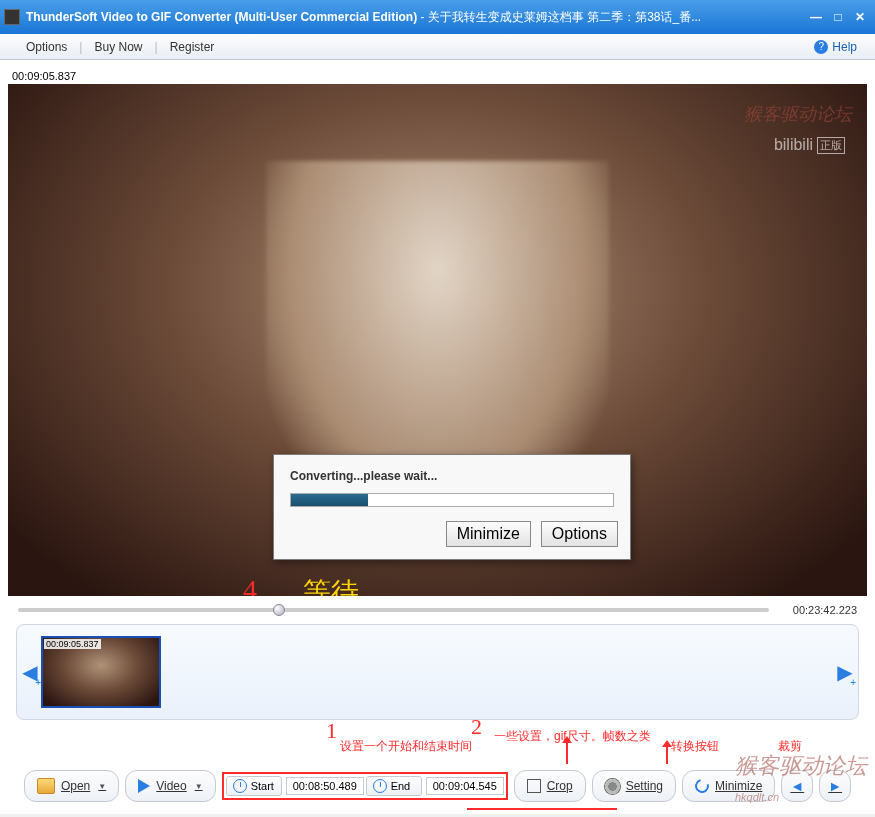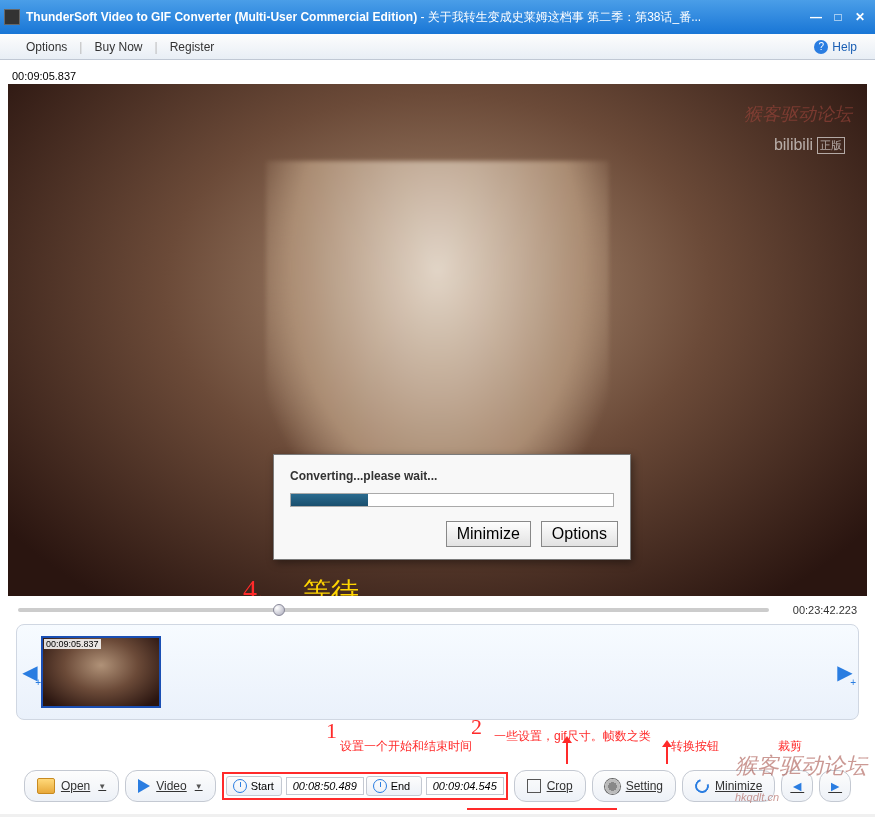--- a/index.html
+++ b/index.html
@@ -66,21 +66,21 @@
 .i-clock { width: 14px; height: 14px; border: 1.5px solid #2a7de1; border-radius: 50%; position: relative; }
 .i-clock::after { content: ""; position: absolute; left: 6px; top: 2px; width: 1px; height: 5px; background: #2a7de1; }
 .i-crop { width: 14px; height: 14px; border: 1.5px solid #555; }
 .i-gear { width: 15px; height: 15px; border-radius: 50%; background: radial-gradient(circle, #888 40%, #bbb 42%); box-shadow: 0 0 0 1px #666; }
 .i-convert { width: 14px; height: 14px; border-radius: 50%; border: 2px solid #2a7de1; border-top-color: transparent; transform: rotate(30deg); }
 .i-left, .i-right { font-size: 14px; color: #2a7de1; font-weight: bold; }
 
 .time-group { border: 2px solid #ff2a2a; padding: 2px; display: flex; flex-direction: row; gap: 2px; }
 .time-row { display: flex; align-items: center; gap: 4px; }
 .time-row .tbtn { display: inline-flex; align-items: center; gap: 4px; padding: 2px 6px; border: 1px solid #c4c9d2; border-radius: 3px; background: linear-gradient(to bottom, #fdfdfd, #edf1f7); font-size: 11px; width: 56px; }
-.time-val { font-size: 11px; border: 1px solid #c4c9d2; padding: 2px 6px; background: #fff; width: 78px; font-style: italic; }
+.time-val { font-size: 11px; border: 1px solid #c4c9d2; padding: 2px 6px; background: #fff; width: 78px; }
 
 .red-underline { position: absolute; height: 2px; background: #ff2a2a; }
 .red-arrow-up { position: absolute; width: 2px; background: #ff2a2a; }
 .red-arrow-up::before { content: ""; position: absolute; top: -6px; left: -4px; border-left: 5px solid transparent; border-right: 5px solid transparent; border-bottom: 7px solid #ff2a2a; }
 
 .bottom-watermark { position: absolute; right: 8px; bottom: 10px; color: rgba(160,70,60,.55); font-size: 22px; font-style: italic; pointer-events: none; }
 </style>
 </head>
 <body>
 

